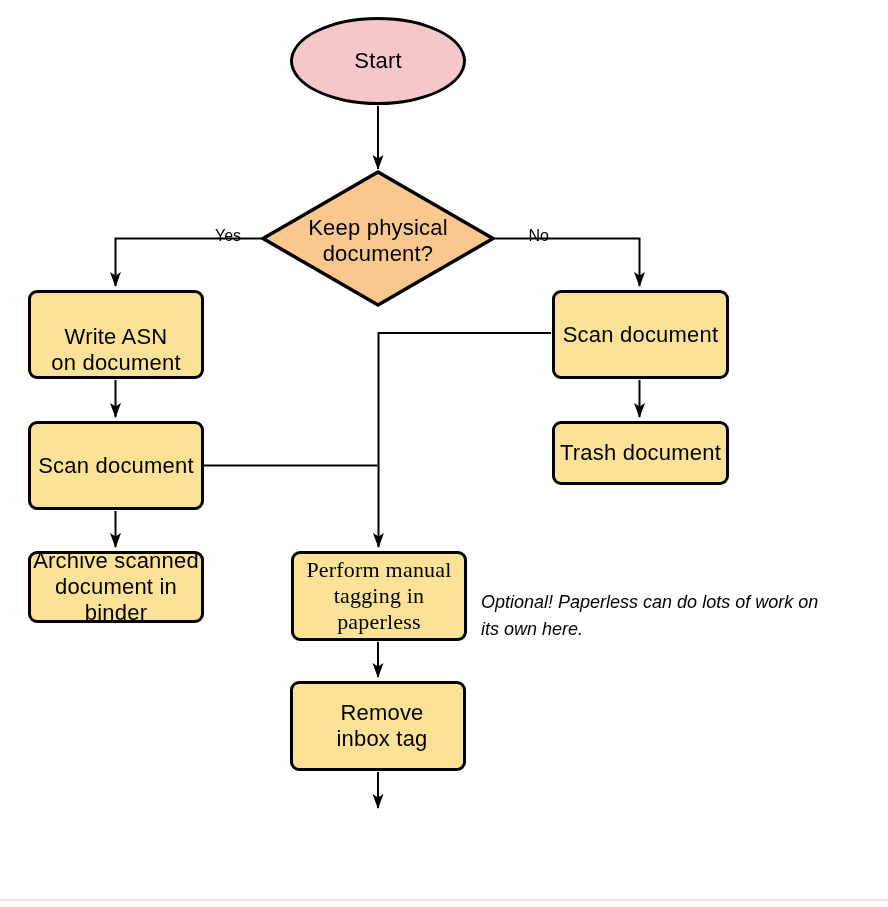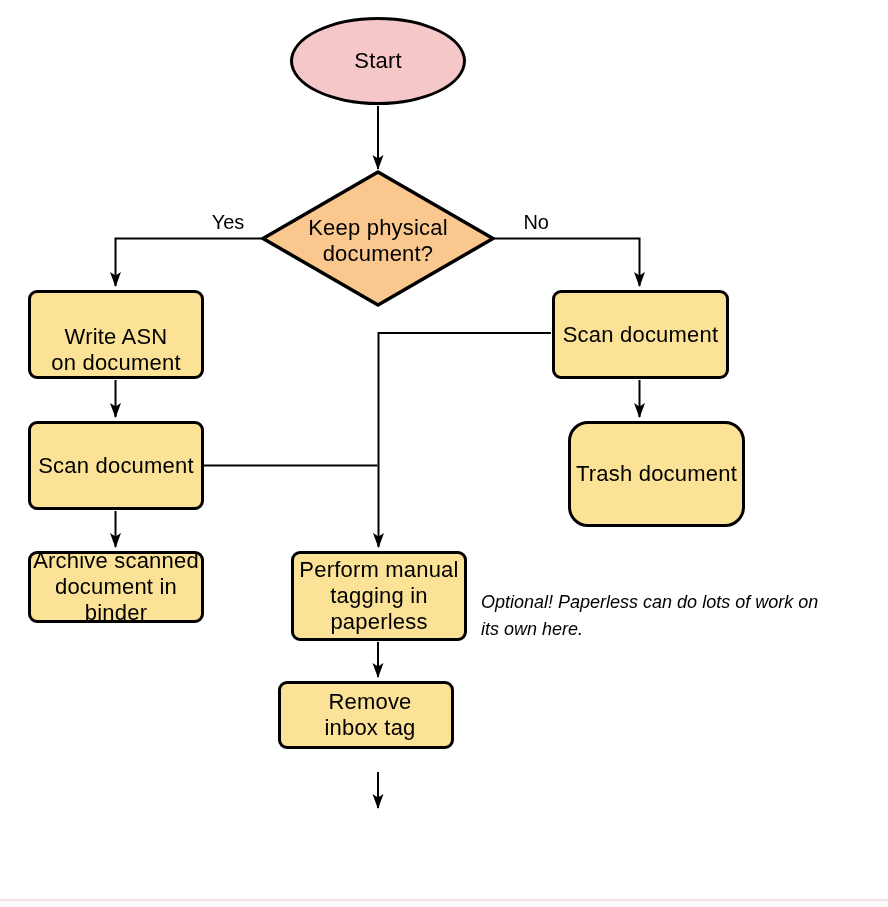--- a/index.html
+++ b/index.html
@@ -45,24 +45,25 @@
     border-radius: 9px;
   }
   .terminator {
     background: var(--terminator-fill, #F6C7C8);
     border: 3.5px solid var(--stroke, #000);
     border-radius: 50%;
   }
   .label { white-space: pre-line; }
   .edge-label {
     position: absolute;
-    font-size: 20px;
+    font-size: 16px;
     line-height: 20px;
     text-align: center;
     width: 56px;
+    margin-top: 14px;
   }
   .note {
     position: absolute;
     left: 481px;
     top: 589px;
     width: 410px;
     font-size: 18px;
     line-height: 27px;
     font-style: italic;
     white-space: pre-line;
@@ -132,34 +133,34 @@
   <div class="node process" style="left:28px; top:551px; width:176px; height:72px;">
     <span class="label">Archive scanned
 document in
 binder</span>
   </div>
 
   <div class="node process" style="left:552px; top:290px; width:177px; height:89px;">
     <span class="label">Scan document</span>
   </div>
 
-  <div class="node process" style="left:568px; top:421px; width:177px; height:106px;border-radius:20px;">
+  <div class="node process" style="left:552px; top:421px; width:177px; height:64px;">
     <span class="label">Trash document</span>
   </div>
 
-  <div class="node process" style="left:291px; top:551px; width:176px; height:90px;">
+  <div class="node process" style="left:291px; top:551px; width:176px; height:90px;font-family:Liberation Serif, serif;">
     <span class="label">Perform manual
 tagging in
 paperless</span>
   </div>
 
   <div class="note">Optional! Paperless can do lots of work on
 its own here.</div>
 
-  <div class="node process" style="left:278px; top:681px; width:176px; height:68px;padding-left:8px;">
+  <div class="node process" style="left:290px; top:681px; width:176px; height:90px;padding-left:8px;">
     <span class="label">Remove
 inbox tag</span>
   </div>
 
 
   <div class="page-bottom-edge"></div>
   <div class="page-below-edge"></div>
 
 </div>
 

